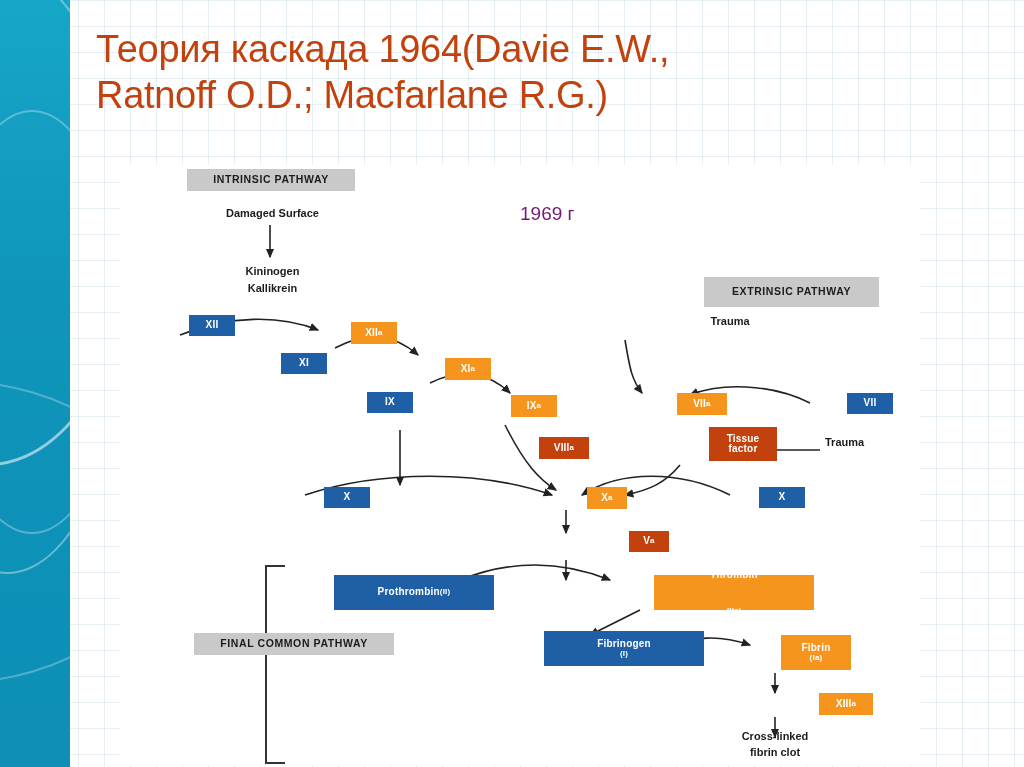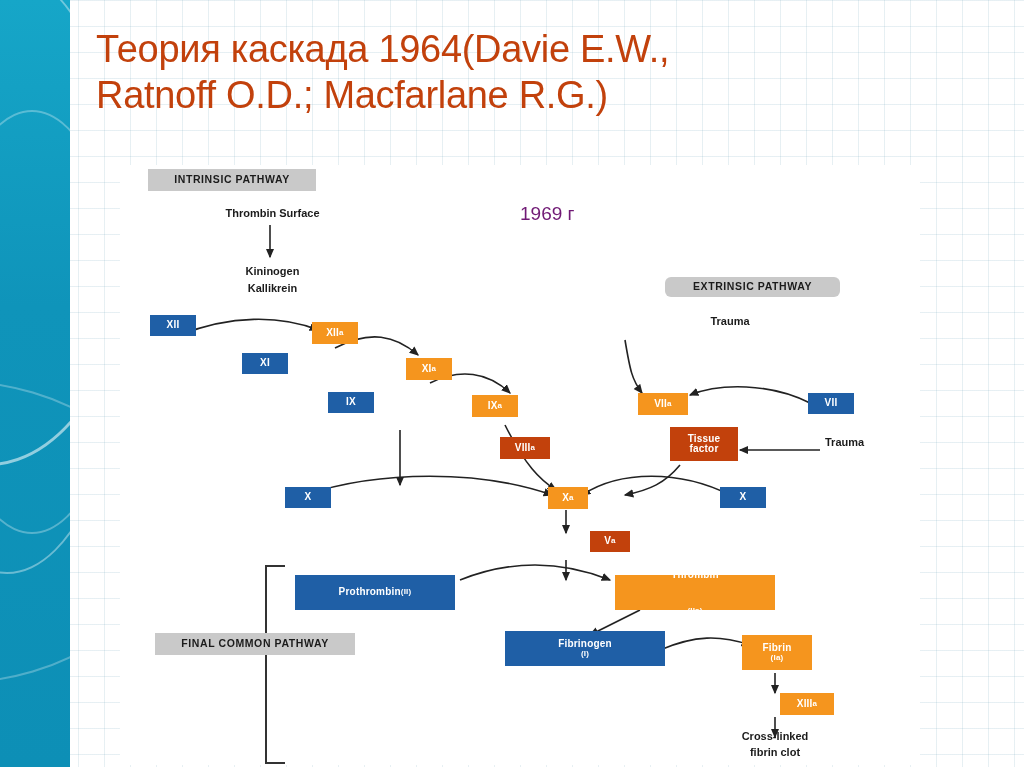--- a/index.html
+++ b/index.html
@@ -55,20 +55,21 @@
     position:absolute;
     color:#ffffff;
     font-size:10px;
     font-weight:bold;
     text-align:center;
     line-height:1.05;
     display:flex;align-items:center;justify-content:center;
     padding:3px 4px;
     box-sizing:border-box;
     letter-spacing:.2px;
+    margin-left:39px;
   }
   .blue{background:#1f5fa6;}
   .orange{background:#f5951e;}
   .green{background:#c2410c;text-align:center;}
   .grey{background:#c9c9c9;color:#1b1b1b;font-size:10.5px;letter-spacing:.6px;}
   .lbl{
     position:absolute;color:#1b1b1b;font-size:11px;font-weight:bold;
     text-align:center;line-height:1.2;
   }
   .sub{font-size:8px;font-weight:bold;}
@@ -142,26 +143,26 @@
 
         <path d="M655,508 L655,528"></path>
 
         <path d="M655,552 L655,572"></path>
       </g>
     </svg>
 
     <div class="bracket" style="left:145px;top:400px;width:18px;height:195px;"></div>
 
     <div class="node grey" style="left:28px;top:4px;width:168px;height:22px;">INTRINSIC PATHWAY</div>
-    <div class="node grey" style="left:545px;top:112px;width:175px;height:20px;border-radius:6px;">EXTRINSIC PATHWAY</div>
+    <div class="node grey" style="left:545px;top:112px;width:175px;height:30px;">EXTRINSIC PATHWAY</div>
     <div class="node grey" style="left:35px;top:468px;width:200px;height:22px;">FINAL COMMON  PATHWAY</div>
 
     <div class="ttl1969" style="left:400px;top:38px;">1969 г</div>
 
-    <div class="lbl" style="left:80px;top:42px;width:145px;">Thrombin Surface</div>
+    <div class="lbl" style="left:80px;top:42px;width:145px;">Damaged Surface</div>
     <div class="lbl" style="left:85px;top:100px;width:135px;">Kininogen</div>
     <div class="lbl" style="left:85px;top:117px;width:135px;">Kallikrein</div>
     <div class="lbl" style="left:560px;top:150px;width:100px;">Trauma</div>
     <div class="lbl" style="left:705px;top:271px;width:100px;text-align:left;">Trauma</div>
     <div class="lbl" style="left:585px;top:565px;width:140px;">Cross-linked</div>
     <div class="lbl" style="left:585px;top:581px;width:140px;">fibrin clot</div>
 
     <div class="node blue" style="left:30px;top:150px;width:46px;height:21px;">
       <span>XII</span>
     </div>

